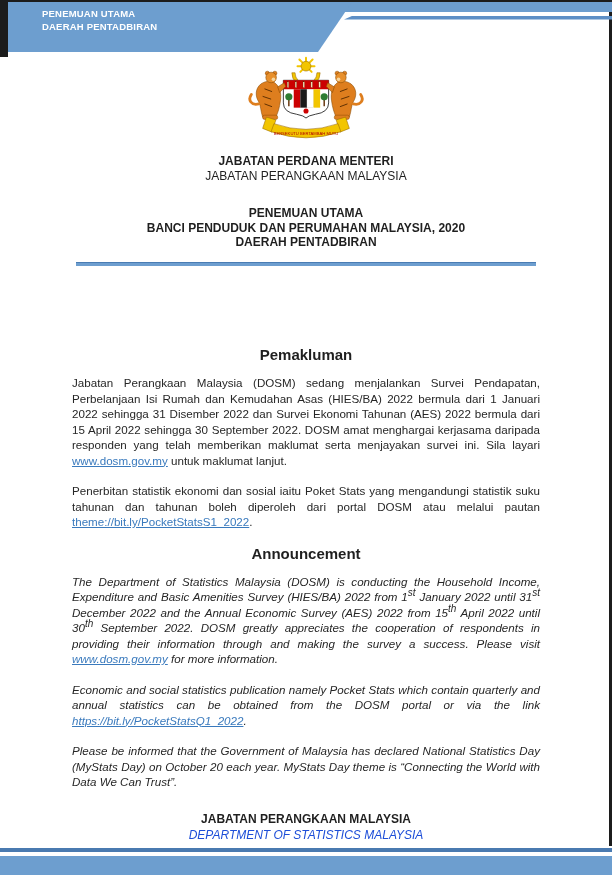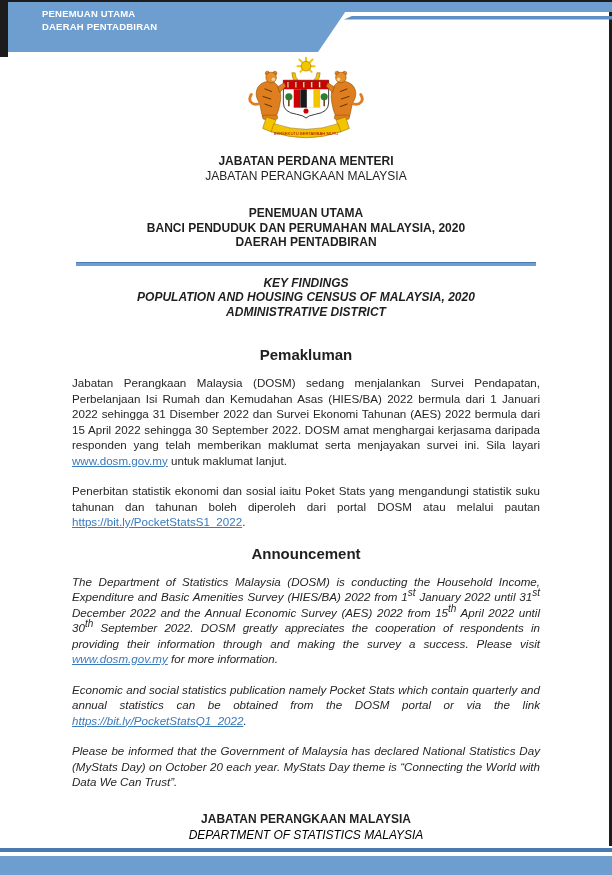--- a/index.html
+++ b/index.html
@@ -42,21 +42,21 @@
   .sec-head.it{margin-top:2px;}
   p.doc{font-size:11.6px;line-height:15.5px;text-align:justify;margin:0 0 15px 0;color:#262626;}
   p.doc.it{font-style:italic;}
   .link{color:#3a7abd;text-decoration:underline;cursor:pointer;}
   .qt{font-style:italic;}
   sup{font-size:10px;line-height:0;}
 
   
   .footer-org{position:absolute;top:811px;left:0;right:0;text-align:center;}
   .footer-org .ms{font-size:12px;font-weight:bold;line-height:16px;}
-  .footer-org .en{font-size:12px;font-style:italic;line-height:16px;color:#000000;}
+  .footer-org .en{font-size:12px;font-style:italic;line-height:16px;color:#1d4ed8;}
   .footer-line{position:absolute;top:848px;left:0;right:0;height:4px;background:#4a7ab0;}
   .footer-bar{position:absolute;top:856px;left:0;right:0;bottom:0;background:#6d9ecf;}
 </style>
 </head>
 <body>
 
 <div class="page">
 
   <div class="edge-top"></div>
   <div class="edge-right"></div>
@@ -136,34 +136,29 @@
 
   <div class="headings">
     <div class="h-dept1">JABATAN PERDANA MENTERI</div>
     <div class="h-dept2">JABATAN PERANGKAAN MALAYSIA</div>
     <div class="h-title-block">
       <div class="h-title">PENEMUAN UTAMA</div>
       <div class="h-title">BANCI PENDUDUK DAN PERUMAHAN MALAYSIA, 2020</div>
       <div class="h-title">DAERAH PENTADBIRAN</div>
     </div>
     <div class="rule"></div>
-    <div>
-      <div class="h-en">KEY FINDINGS</div>
-      <div class="h-en">POPULATION AND HOUSING CENSUS OF MALAYSIA, 2020</div>
-      <div class="h-en">ADMINISTRATIVE DISTRICT</div>
-    </div>
   </div>
 
   <div class="body-text">
 
     <div class="sec-head">Pemakluman</div>
 
     <p class="doc"><span>Jabatan Perangkaan Malaysia (DOSM) sedang menjalankan Survei Pendapatan, Perbelanjaan Isi Rumah dan Kemudahan Asas (HIES/BA) 2022 bermula dari 1 Januari 2022 sehingga 31 Disember 2022 dan Survei Ekonomi Tahunan (AES) 2022 bermula dari 15 April 2022 sehingga 30 September 2022. DOSM amat menghargai kerjasama daripada responden yang telah memberikan maklumat serta menjayakan survei ini. Sila layari </span><a class="link">www.dosm.gov.my</a><span> untuk maklumat lanjut.</span></p>
 
-    <p class="doc"><span>Penerbitan statistik ekonomi dan sosial iaitu Poket Stats yang mengandungi statistik suku tahunan dan tahunan boleh diperoleh dari portal DOSM atau melalui pautan </span><a class="link">https://bit.ly/PocketStatsS1_2022</a><span>.</span></p>
+    <p class="doc"><span>Penerbitan statistik ekonomi dan sosial iaitu Poket Stats yang mengandungi statistik suku tahunan dan tahunan boleh diperoleh dari portal DOSM atau melalui pautan </span><a class="link">theme://bit.ly/PocketStatsS1_2022</a><span>.</span></p>
 
 
     <div class="sec-head it">Announcement</div>
 
     <p class="doc it"><span>The Department of Statistics Malaysia (DOSM) is conducting the Household Income, Expenditure and Basic Amenities Survey (HIES/BA) 2022 from 1</span><sup>st</sup><span> January 2022 until 31</span><sup>st</sup><span> December 2022 and the Annual Economic Survey (AES) 2022 from 15</span><sup>th</sup><span> April 2022 until 30</span><sup>th</sup><span> September 2022. DOSM greatly appreciates the cooperation of respondents in providing their information through and making the survey a success. Please visit </span><a class="link">www.dosm.gov.my</a><span> for more information.</span></p>
 
     <p class="doc it"><span>Economic and social statistics publication namely Pocket Stats which contain quarterly and annual statistics can be obtained from the DOSM portal or via the link </span><a class="link">https://bit.ly/PocketStatsQ1_2022</a><span>.</span></p>
 
     <p class="doc it"><span>Please be informed that the Government of Malaysia has declared National Statistics Day (MyStats Day) on October 20 each year. MyStats Day theme is “Connecting the World with Data We Can Trust”.</span></p>
 

